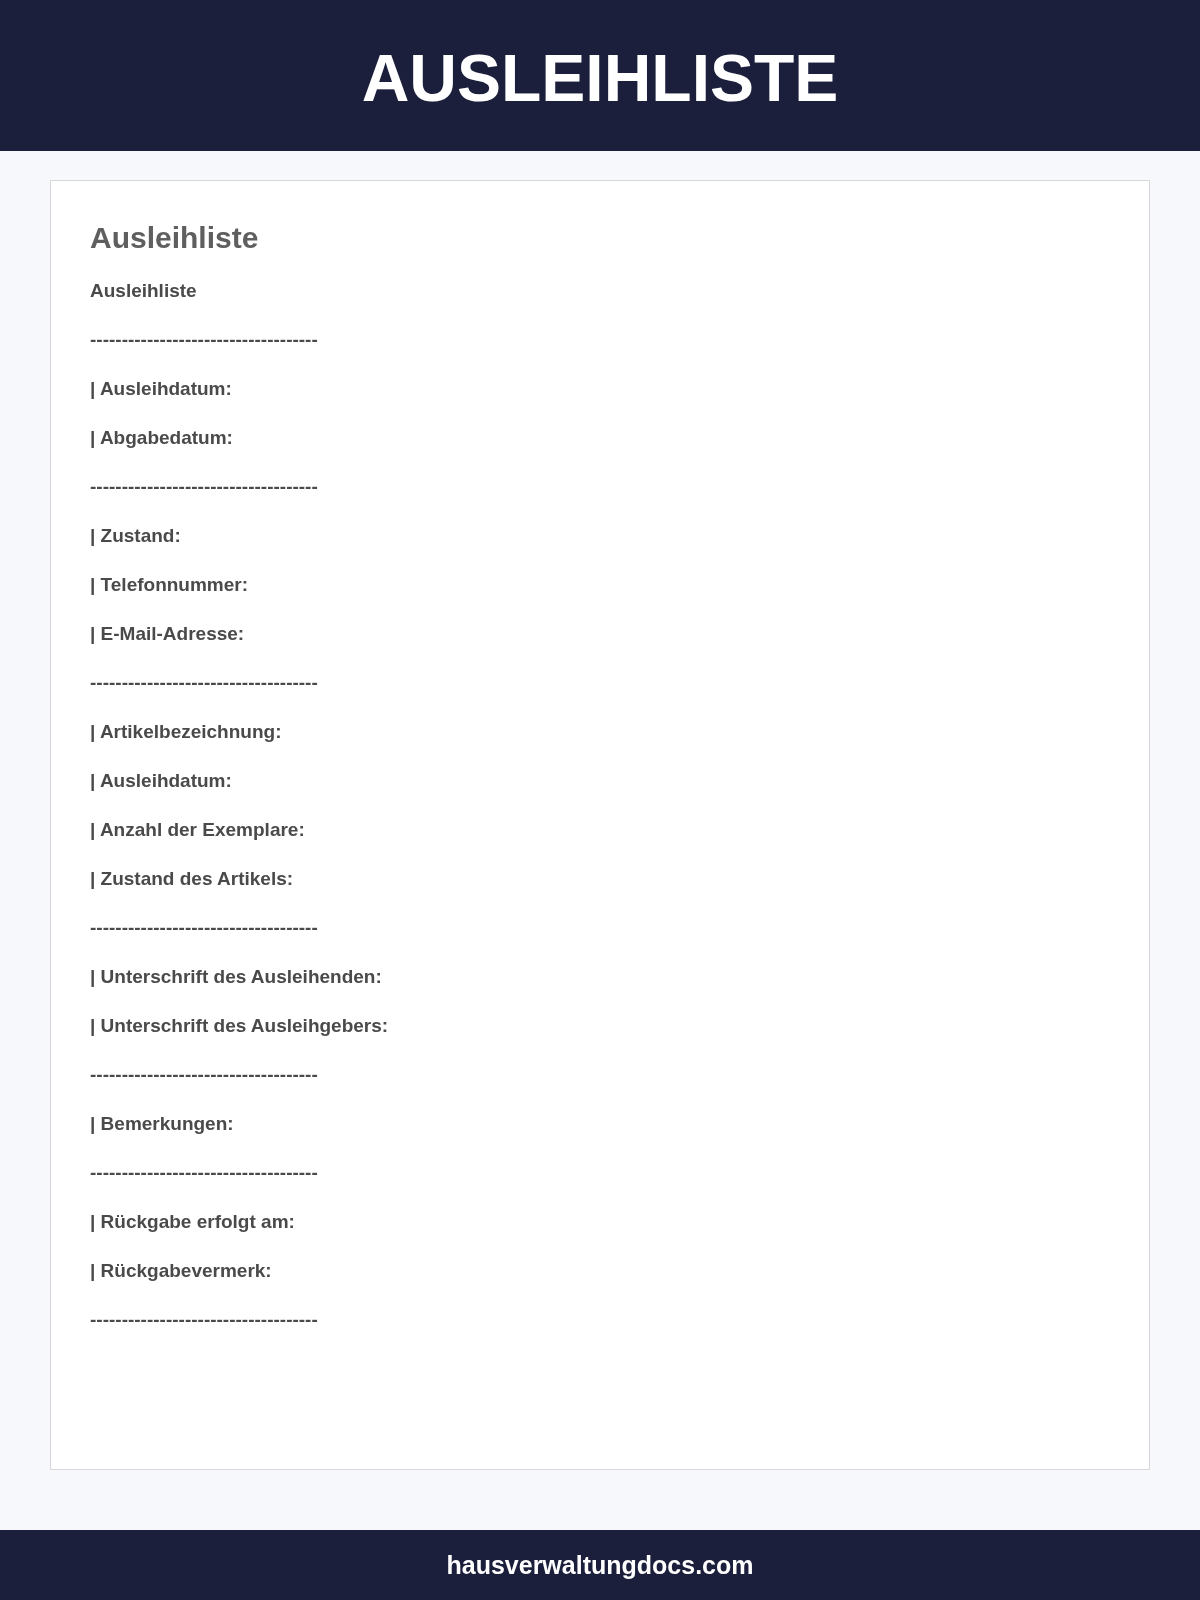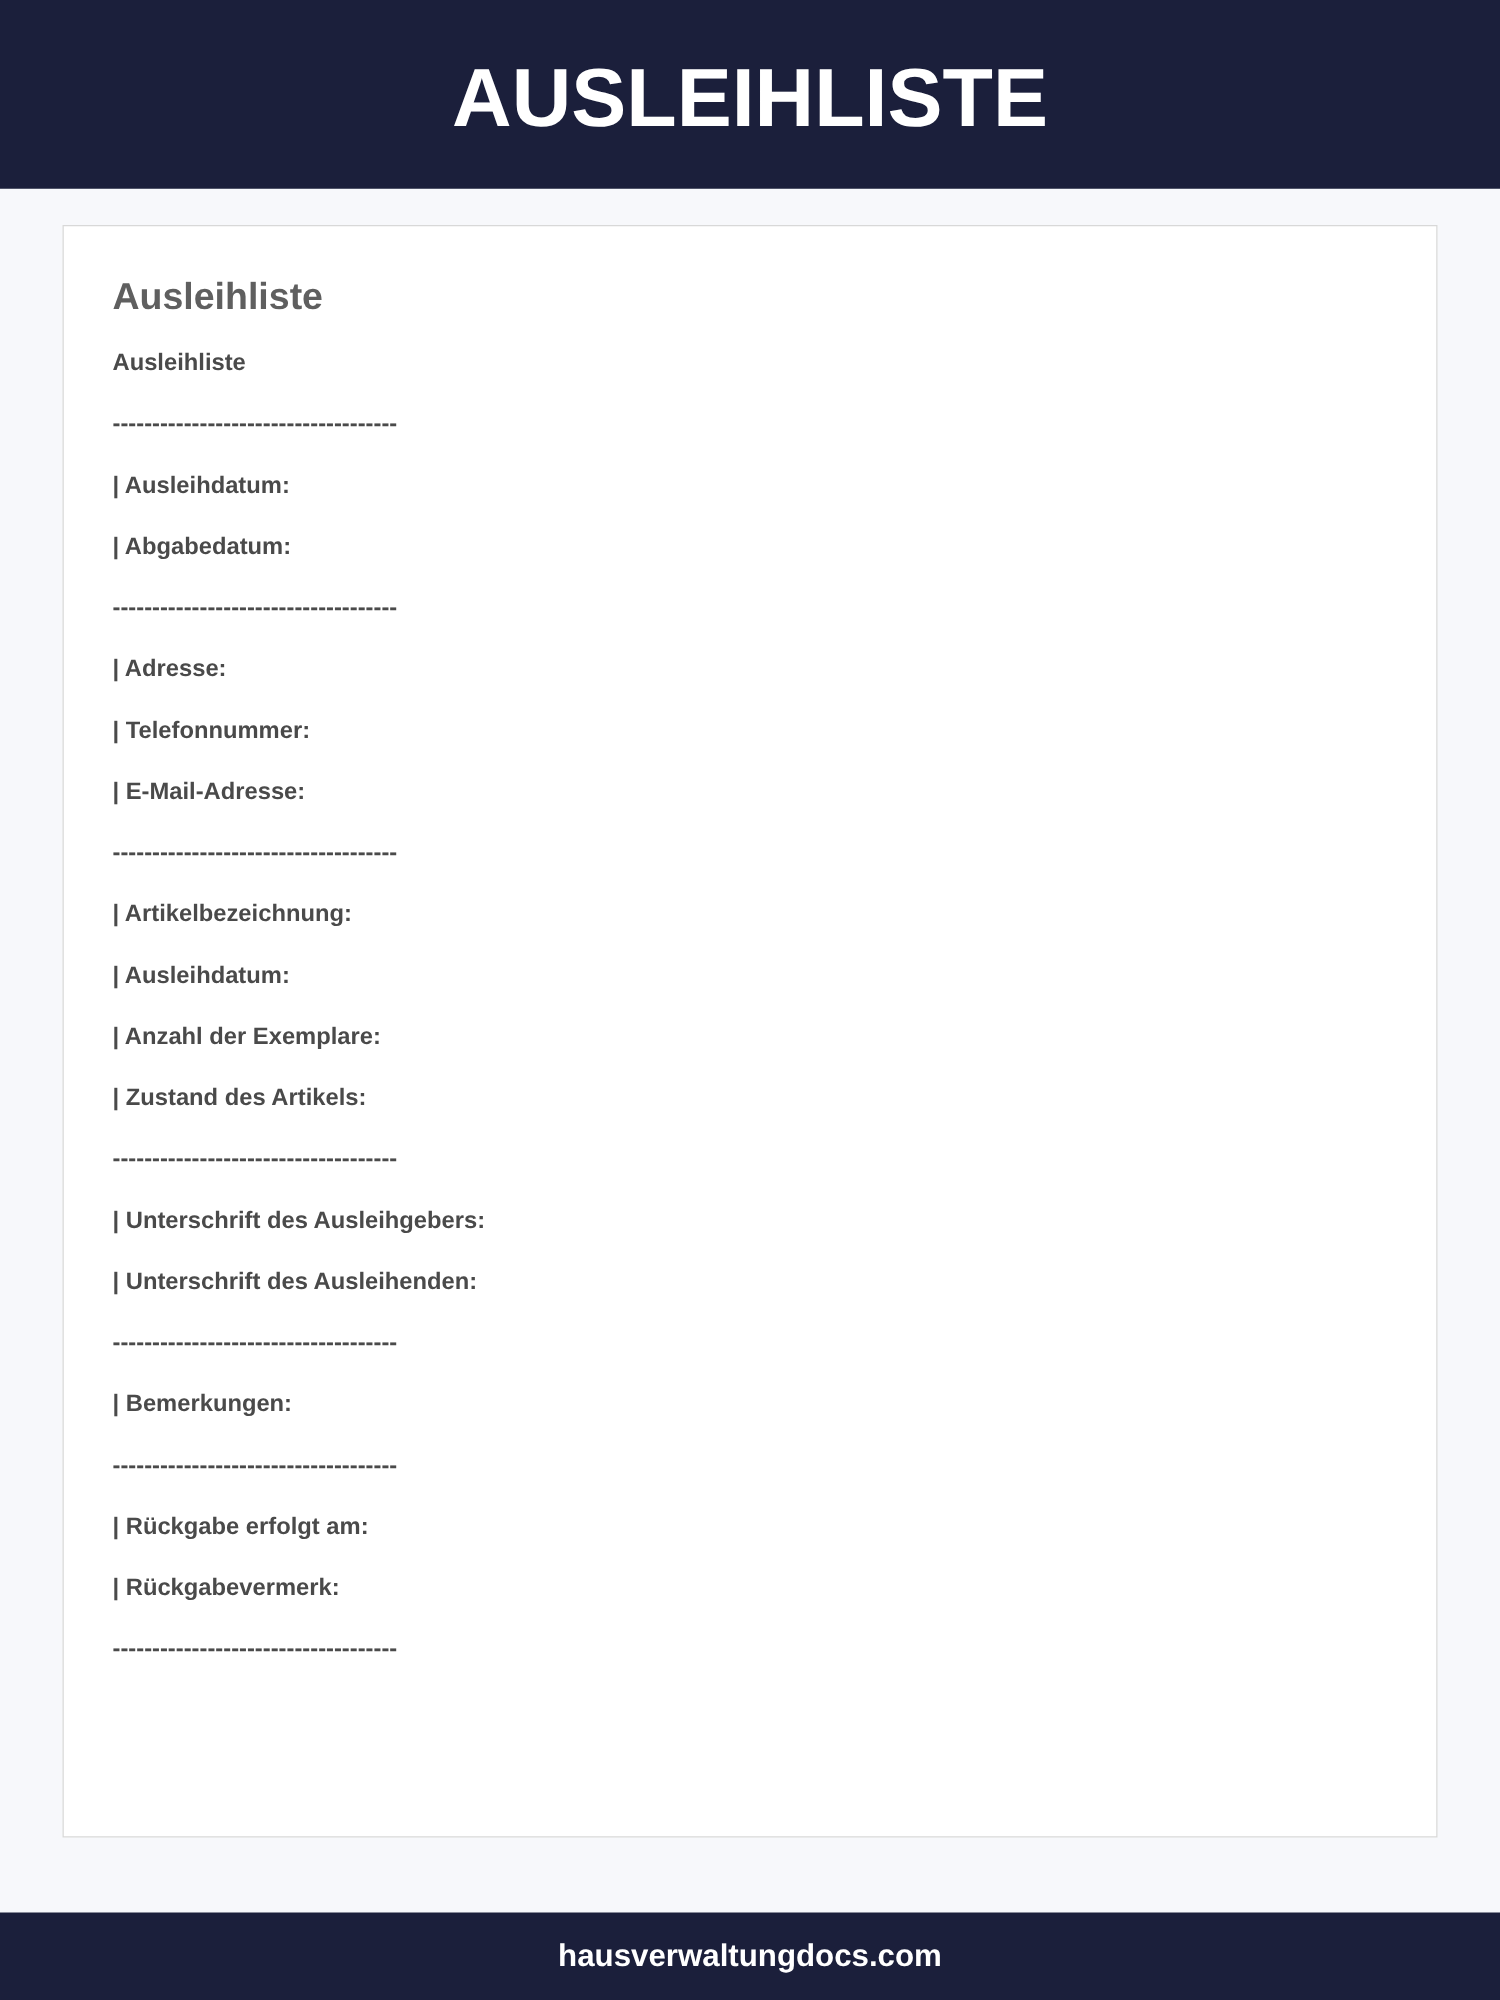--- a/index.html
+++ b/index.html
@@ -46,31 +46,31 @@
 </div>
 
 <div class="card">
   <h2 class="card-title">Ausleihliste</h2>
   <div class="lines">
     <div class="line">Ausleihliste</div>
     <div class="line">------------------------------------</div>
     <div class="line">| Ausleihdatum:</div>
     <div class="line">| Abgabedatum:</div>
     <div class="line">------------------------------------</div>
-    <div class="line">| Adresse:</div>
+    <div class="line">| Zustand:</div>
     <div class="line">| Telefonnummer:</div>
     <div class="line">| E-Mail-Adresse:</div>
     <div class="line">------------------------------------</div>
     <div class="line">| Artikelbezeichnung:</div>
     <div class="line">| Ausleihdatum:</div>
     <div class="line">| Anzahl der Exemplare:</div>
     <div class="line">| Zustand des Artikels:</div>
     <div class="line">------------------------------------</div>
+    <div class="line">| Unterschrift des Ausleihenden:</div>
     <div class="line">| Unterschrift des Ausleihgebers:</div>
-    <div class="line">| Unterschrift des Ausleihenden:</div>
     <div class="line">------------------------------------</div>
     <div class="line">| Bemerkungen:</div>
     <div class="line">------------------------------------</div>
     <div class="line">| Rückgabe erfolgt am:</div>
     <div class="line">| Rückgabevermerk:</div>
     <div class="line">------------------------------------</div>
   </div>
 </div>
 
 <div class="footer">

